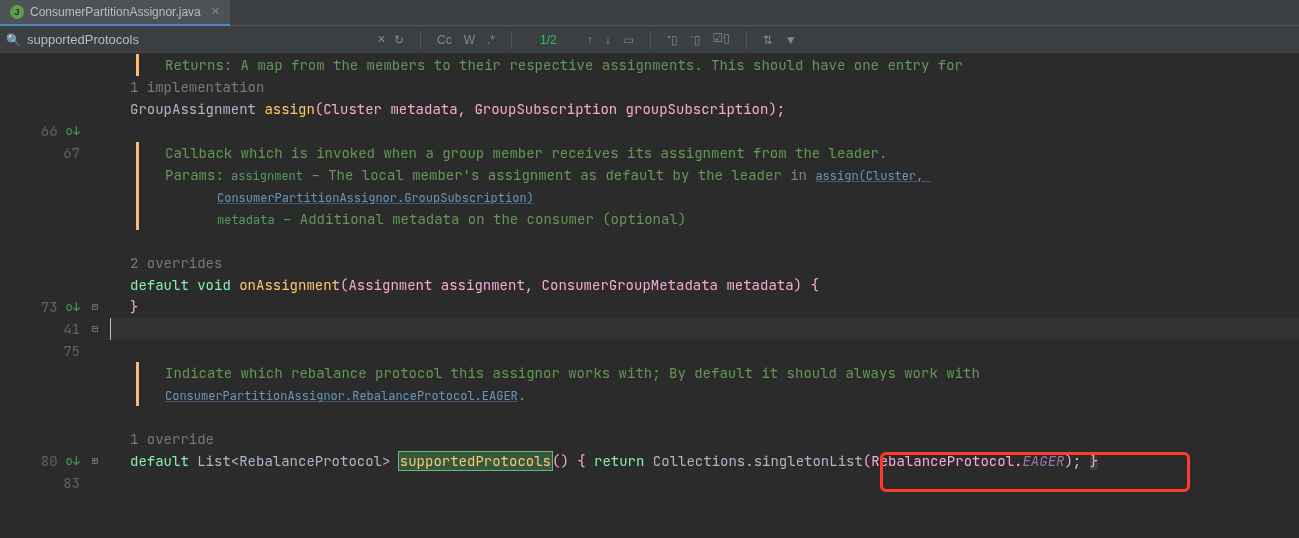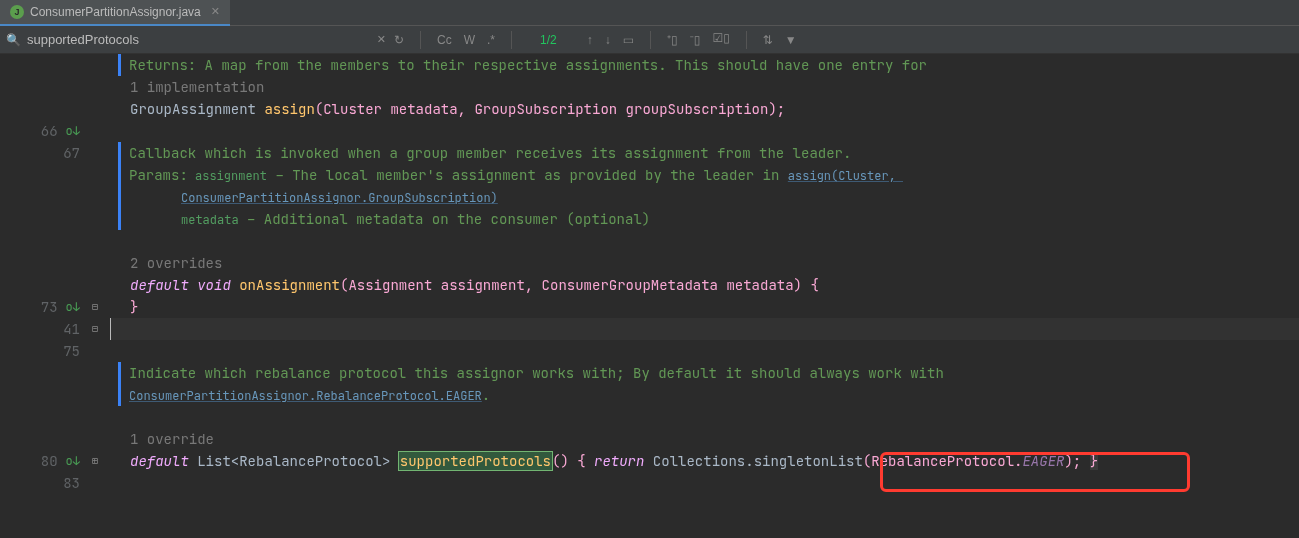--- a/index.html
+++ b/index.html
@@ -72,27 +72,27 @@
 .gut-row { height: 22px; display:flex; align-items:flex-start; justify-content:flex-end; gap:8px; padding-right: 12px; }
 .gut-num { min-width: 20px; }
 .gut-icon { color: #499c54; font-size: 12px; }
 .fold { color: #888; font-size: 10px; position:absolute; right:2px; }
 .code {
   flex: 1;
   padding-left: 10px;
   position: relative;
 }
 .line { height: 22px; white-space: pre; }
-.doc-block { border-left: 3px solid #3b82f6; padding-left: 8px; margin-left: 8px; }
+.doc-block { border-left: 3px solid #fdba74; padding-left: 26px; margin-left: 26px; }
 .doc-text { color: #629755; font-style: normal; }
 .doc-label { color: #629755; font-weight: normal; }
 .doc-mono { color: #529c60; font-family: inherit; font-size: 12px; }
 .doc-link { color: #6897bb; font-size: 12px; text-decoration: underline; text-decoration-color: #3e5a74; }
 .hint { color: #787878; font-style: normal; }
-.kw { color: #f0abfc; font-style: italic; }
+.kw { color: #86efac; }
 .type { color: #a9b7c6; }
 .method { color: #ffc66d; }
 .punct { color: #f9a8d4; }
 .field { color: #9876aa; font-style: italic; }
 .hl-yellow { background: #32593d; outline: 1px solid #72b572; padding: 0 1px; }
 .redbox {
   position: absolute;
   border: 3px solid #ff3b30;
   border-radius: 6px;
   pointer-events: none;
@@ -190,21 +190,21 @@
         <span class="gut-num">83</span>
       </div>
   </div>
 
   <div class="code">
     <div class="line doc-block"><span class="doc-label">Returns:</span><span class="doc-text"> A map from the members to their respective assignments. This should have one entry for</span></div>
     <div class="line"><span class="hint" style="padding-left:20px">1 implementation</span></div>
     <div class="line" style="padding-left:20px"><span class="type">GroupAssignment </span><span class="method">assign</span><span class="punct">(Cluster metadata, GroupSubscription groupSubscription)</span><span class="punct">;</span></div>
     <div class="line"></div>
     <div class="line doc-block"><span class="doc-text">Callback which is invoked when a group member receives its assignment from the leader.</span></div>
-    <div class="line doc-block"><span class="doc-label">Params:</span><span class="doc-mono"> assignment</span><span class="doc-text"> – The local member's assignment as provided by the leader in </span><span class="doc-link">assign(Cluster, </span></div>
+    <div class="line doc-block"><span class="doc-label">Params:</span><span class="doc-mono"> assignment</span><span class="doc-text"> – The local member's assignment as default by the leader in </span><span class="doc-link">assign(Cluster, </span></div>
     <div class="line doc-block"><span class="doc-link" style="padding-left:52px">ConsumerPartitionAssignor.GroupSubscription)</span></div>
     <div class="line doc-block"><span class="doc-mono" style="padding-left:52px">metadata</span><span class="doc-text"> – Additional metadata on the consumer (optional)</span></div>
     <div class="line"></div>
     <div class="line"><span class="hint" style="padding-left:20px">2 overrides</span></div>
     <div class="line" style="padding-left:20px"><span class="kw">default </span><span class="kw">void </span><span class="method">onAssignment</span><span class="punct">(Assignment assignment, ConsumerGroupMetadata metadata) {</span></div>
     <div class="line" style="padding-left:20px"><span class="punct">}</span></div>
     <div class="line" style="background:#323232"><span class="cursor-line" style="left:10px"></span></div>
     <div class="line"></div>
     <div class="line doc-block"><span class="doc-text">Indicate which rebalance protocol this assignor works with; By default it should always work with</span></div>
     <div class="line doc-block"><span class="doc-link">ConsumerPartitionAssignor.RebalanceProtocol.EAGER</span><span class="doc-text">.</span></div>

